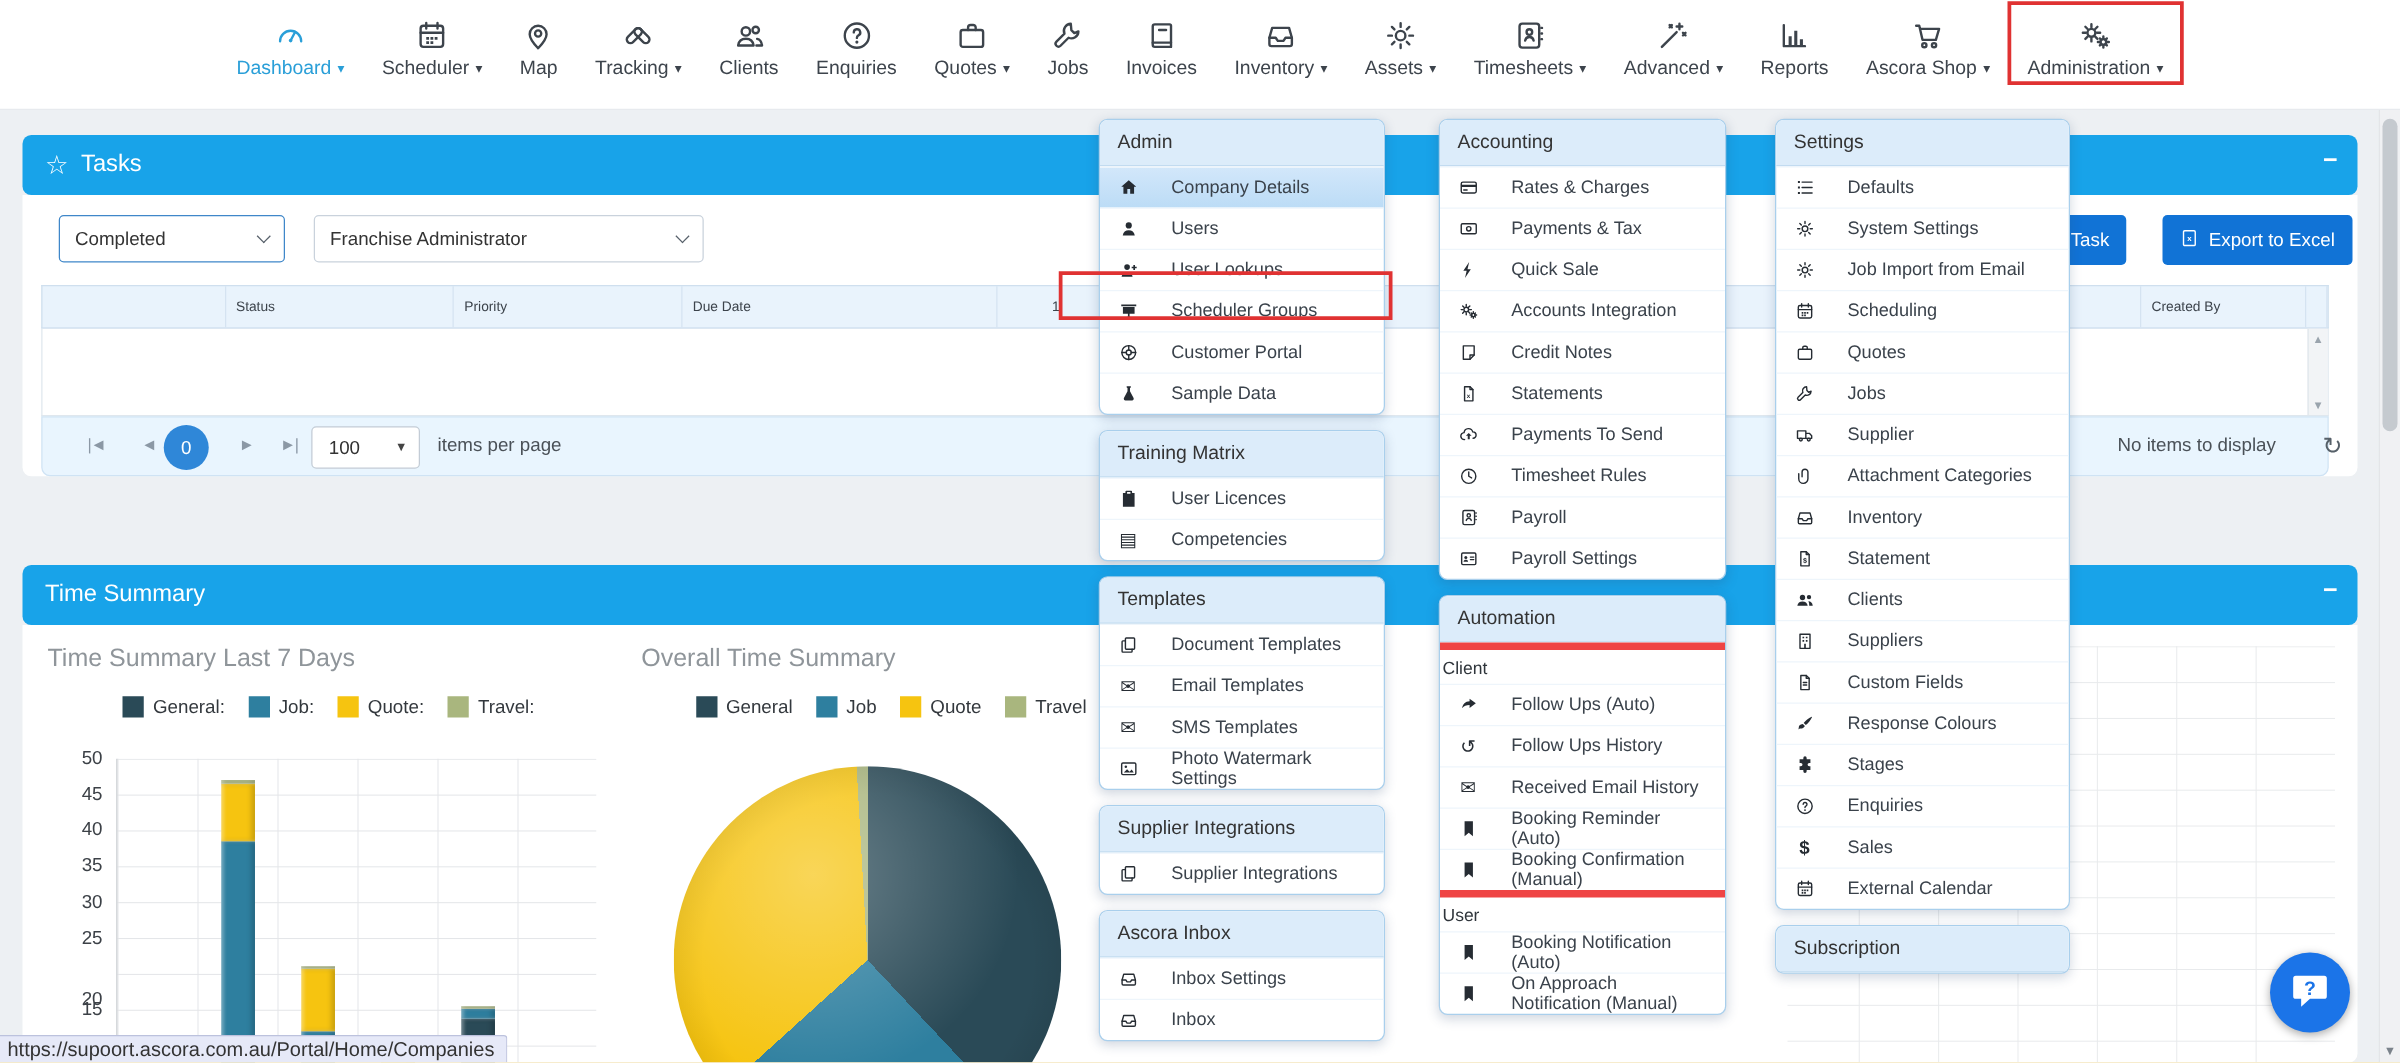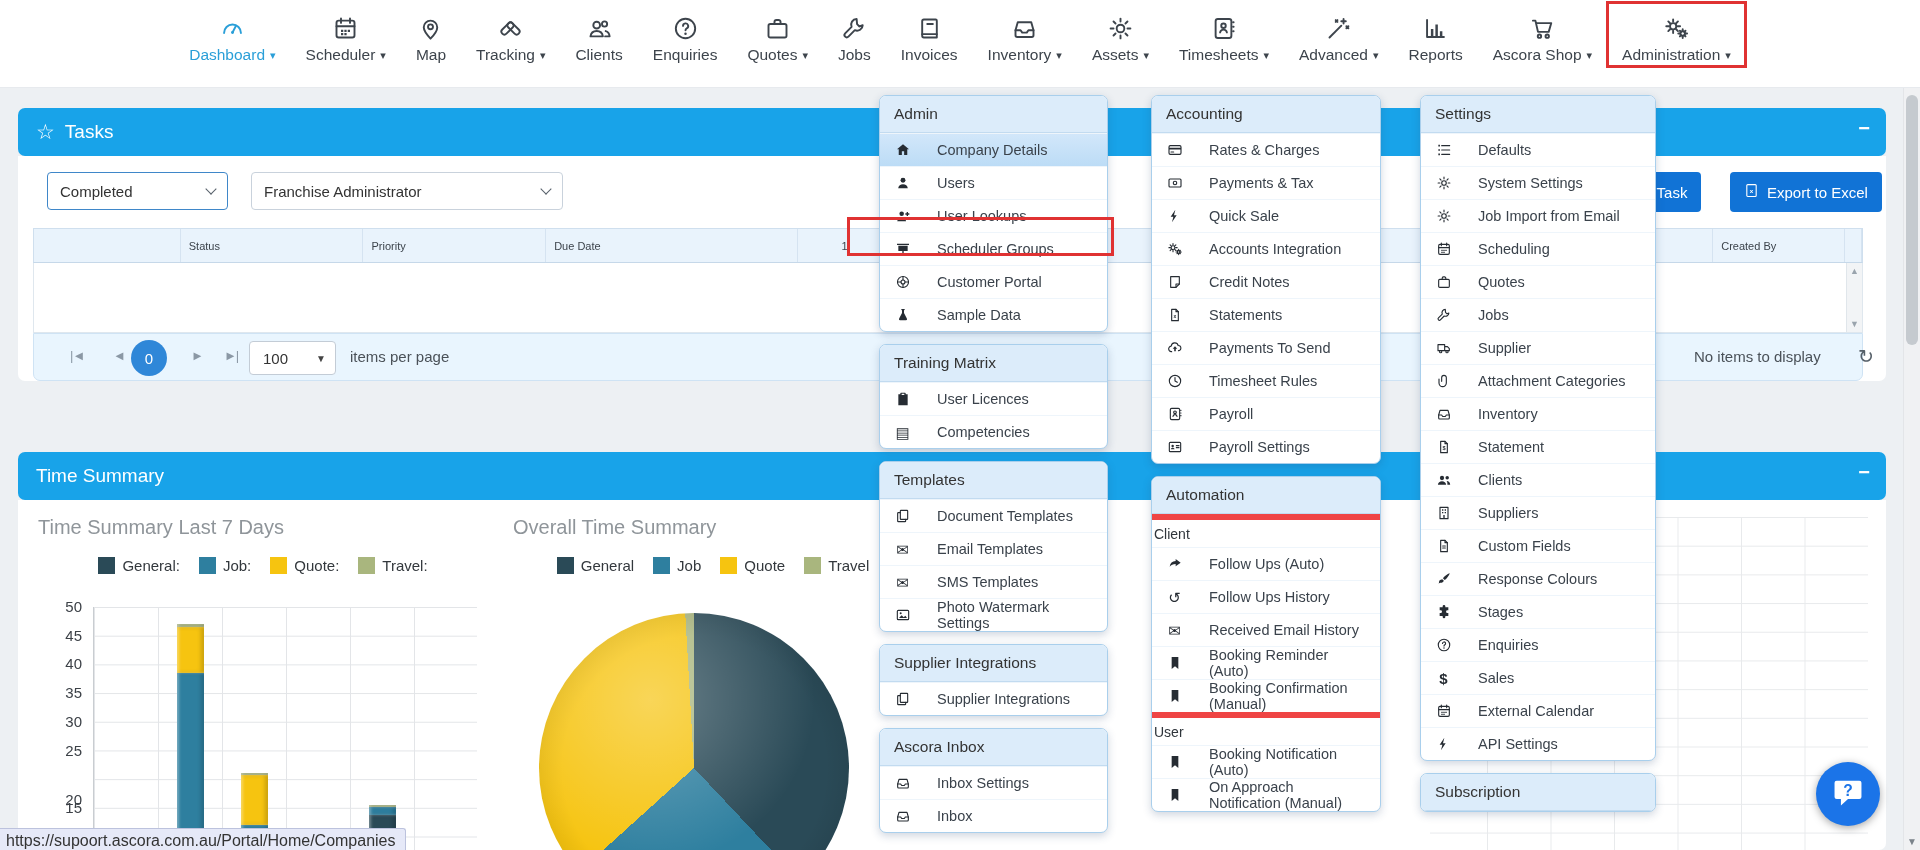--- a/index.html
+++ b/index.html
@@ -900,28 +900,20 @@
         <div class="mitem">
           <span class="mi">
             <svg viewBox="0 0 24 24">
               <rect fill="none" stroke="currentColor" stroke-width="1.7" stroke-linecap="round" stroke-linejoin="round" x="4" y="5" width="16" height="15" rx="2"></rect>
               <path fill="none" stroke="currentColor" stroke-width="1.7" stroke-linecap="round" stroke-linejoin="round" d="M8 3v4M16 3v4M4 10h16"></path>
               <path fill="currentColor" d="M8 13h2v2H8zM11 13h2v2h-2zM14 13h2v2h-2zM8 16h2v2H8zM11 16h2v2h-2z"></path>
             </svg>
           </span>
           <span>External Calendar</span>
         </div>
-        <div class="mitem">
-          <span class="mi">
-            <svg viewBox="0 0 24 24">
-              <path fill="currentColor" d="M12.5 2.5 5.5 13h4l-2 8.5L14.5 11h-4z"></path>
-            </svg>
-          </span>
-          <span>API Settings</span>
-        </div>
       </div>
       <div class="mgroup">
         <div class="mhead">Subscription</div>
       </div>
     </div>
 
   <div class="red-box-item"></div>
 
   <div class="vsb">
     <div class="vsb-thumb"></div>

